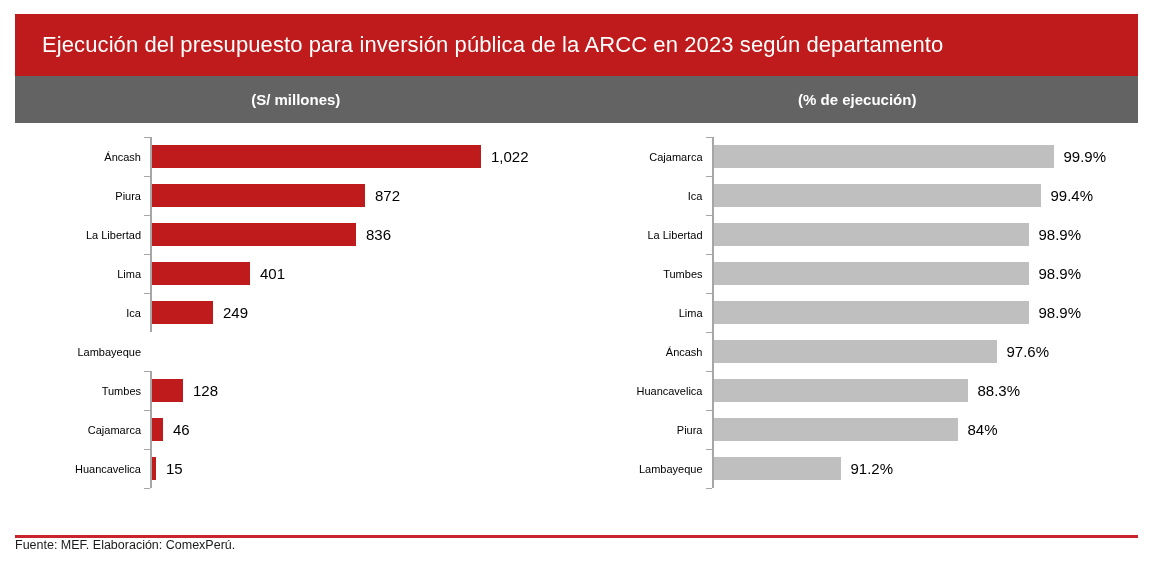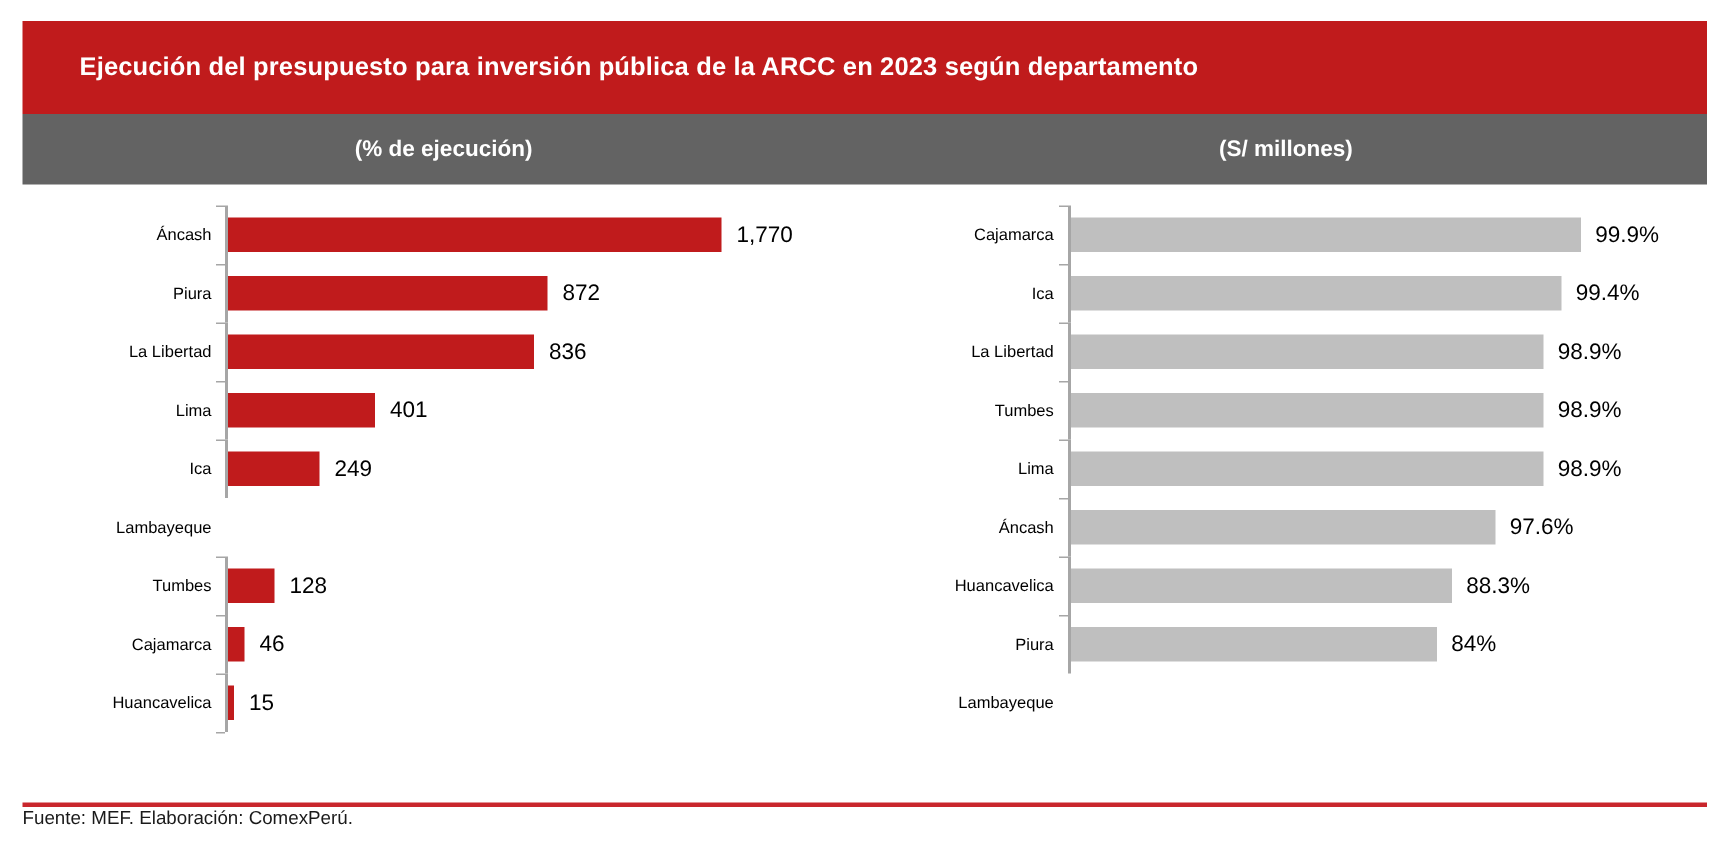--- a/index.html
+++ b/index.html
@@ -19,23 +19,23 @@
   
   .banner {
     margin-top: 14px;
     height: 62px;
     background: #C01B1C;
     display: flex;
     align-items: center;
   }
   .banner .title {
     color: #ffffff;
-    font-size: 17px;
-    font-weight: bold;
-    padding-left: 38px;
+    font-size: 22px;
+    font-weight: normal;
+    padding-left: 27px;
     letter-spacing: 0.1px;
   }
   
   .band {
     height: 47px;
     background: #636363;
     display: flex;
   }
   .band .cell {
     width: 50%;
@@ -121,31 +121,31 @@
 </head>
 <body>
 
 <div class="frame">
 
   <div class="banner" style="background: rgb(192, 27, 28);">
     <div class="title">Ejecución del presupuesto para inversión pública de la ARCC en 2023 según departamento</div>
   </div>
 
   <div class="band" style="background: rgb(99, 99, 99);">
+    <div class="cell">(S/ millones)</div>
     <div class="cell">(% de ejecución)</div>
-    <div class="cell">(S/ millones)</div>
   </div>
 
   <div class="charts">
     <div class="chart">
         <div class="row">
           <div class="cat">Áncash</div>
           <div class="plot-cell">
             <div class="bar" style="width: 329px; background: rgb(192, 27, 28);"></div>
-            <span class="val">1,770</span>
+            <span class="val">1,022</span>
           </div>
         </div>
         <div class="row">
           <div class="cat">Piura</div>
           <div class="plot-cell">
             <div class="bar" style="width: 213px; background: rgb(192, 27, 28);"></div>
             <span class="val">872</span>
           </div>
         </div>
         <div class="row">
@@ -246,20 +246,24 @@
         </div>
         <div class="row">
           <div class="cat">Piura</div>
           <div class="plot-cell">
             <div class="bar" style="width: 244px; background: rgb(191, 191, 191);"></div>
             <span class="val">84%</span>
           </div>
         </div>
         <div class="row">
           <div class="cat">Lambayeque</div>
+          <div class="plot-cell">
+            <div class="bar" style="width: 127px; background: rgb(191, 191, 191);"></div>
+            <span class="val">91.2%</span>
+          </div>
         </div>
       </div>
   </div>
 
   <div class="footer-rule" style="background: rgb(201, 38, 44);"></div>
   <div class="footer-text">Fuente: MEF. Elaboración: ComexPerú.</div>
 
 </div>
 
 </body></html>

